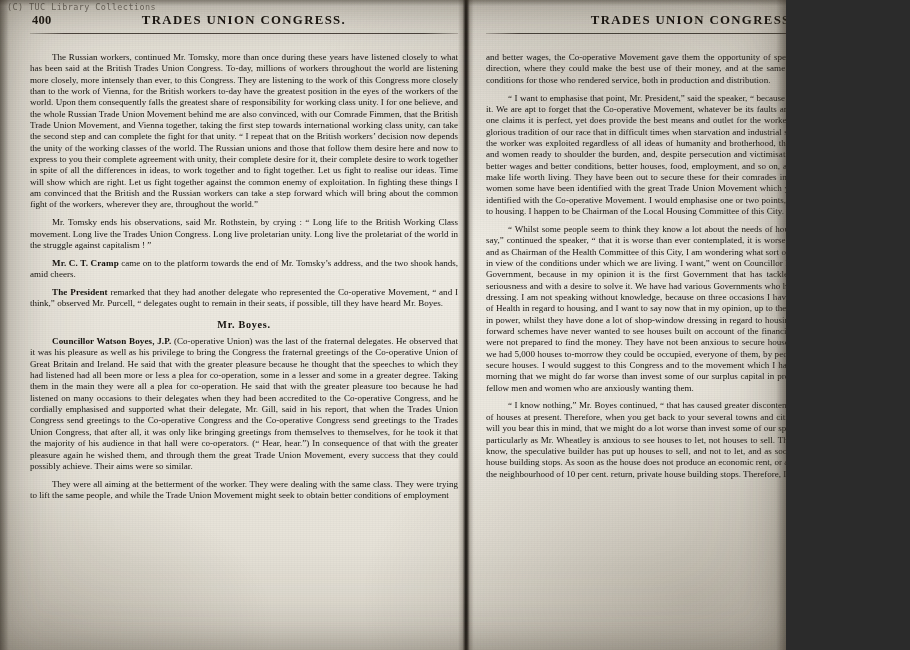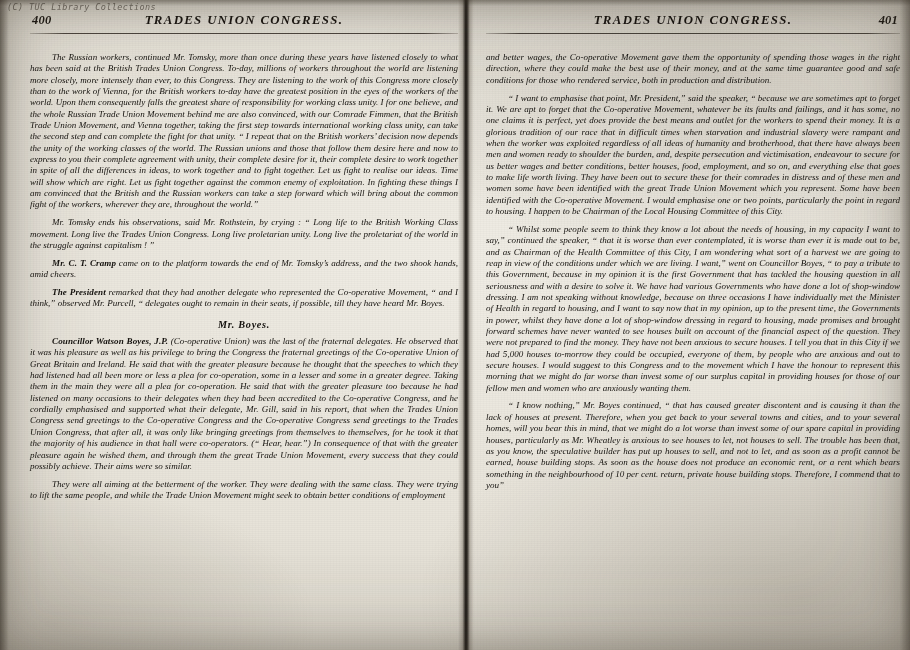--- a/index.html
+++ b/index.html
@@ -3,27 +3,26 @@
 <meta charset="utf-8">
 <title>Trades Union Congress — pages 400–401</title>
 <style>
   html, body {
     margin: 0;
     padding: 0;
     background: #2b2b2b;
   }
   #scan {
     position: relative;
-    width: 910px;
+    width: 786px;
     height: 650px;
     overflow: hidden;
     background: #d8d4cb;
     font-family: "Liberation Serif", "DejaVu Serif", serif;
     color: #1b1814;
-    font-style: italic;
     -webkit-font-smoothing: antialiased;
   }
 
   
   .paper-base {
     position: absolute;
     inset: 0;
     background:
       radial-gradient(120% 90% at 50% 40%, #efece4 0%, #e7e3d9 48%, #d6d1c5 82%, #c4bfb2 100%);
   }

